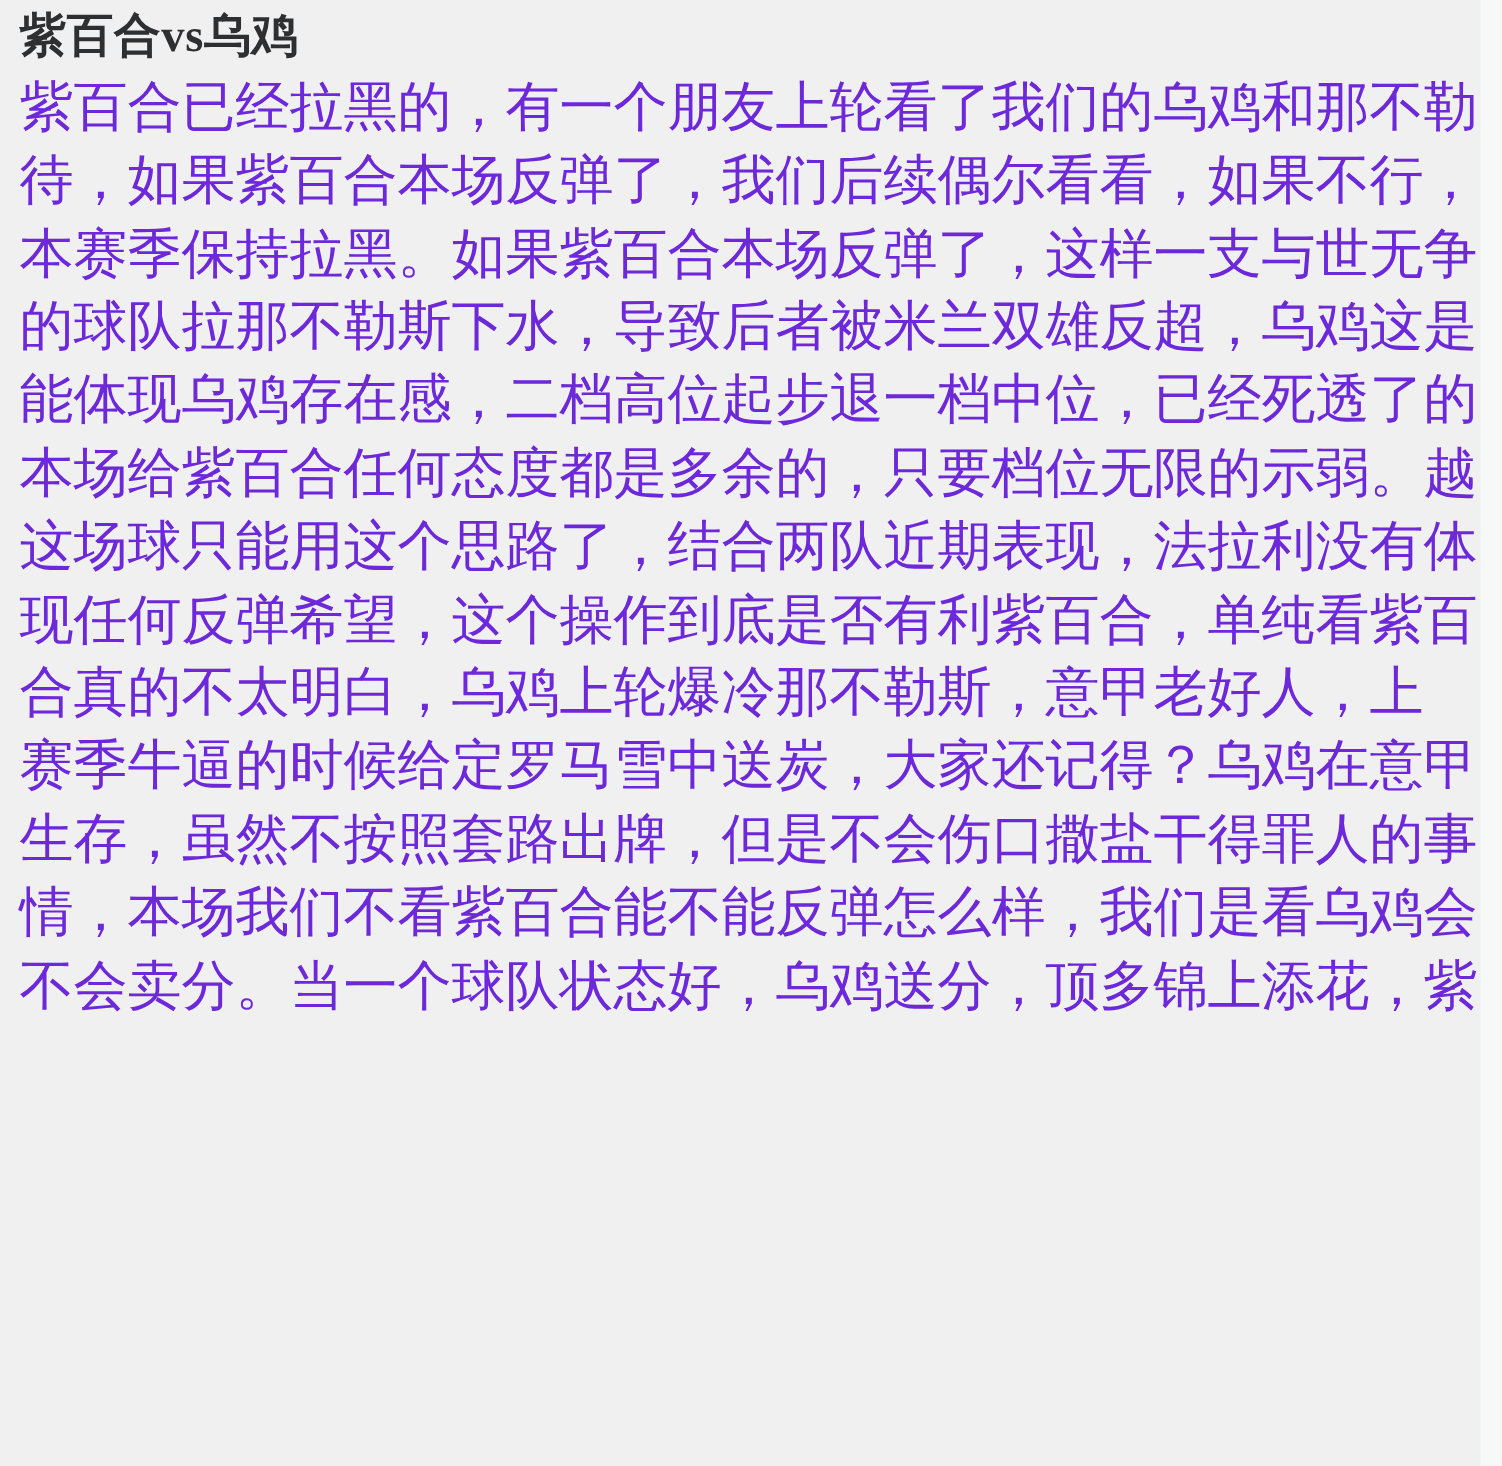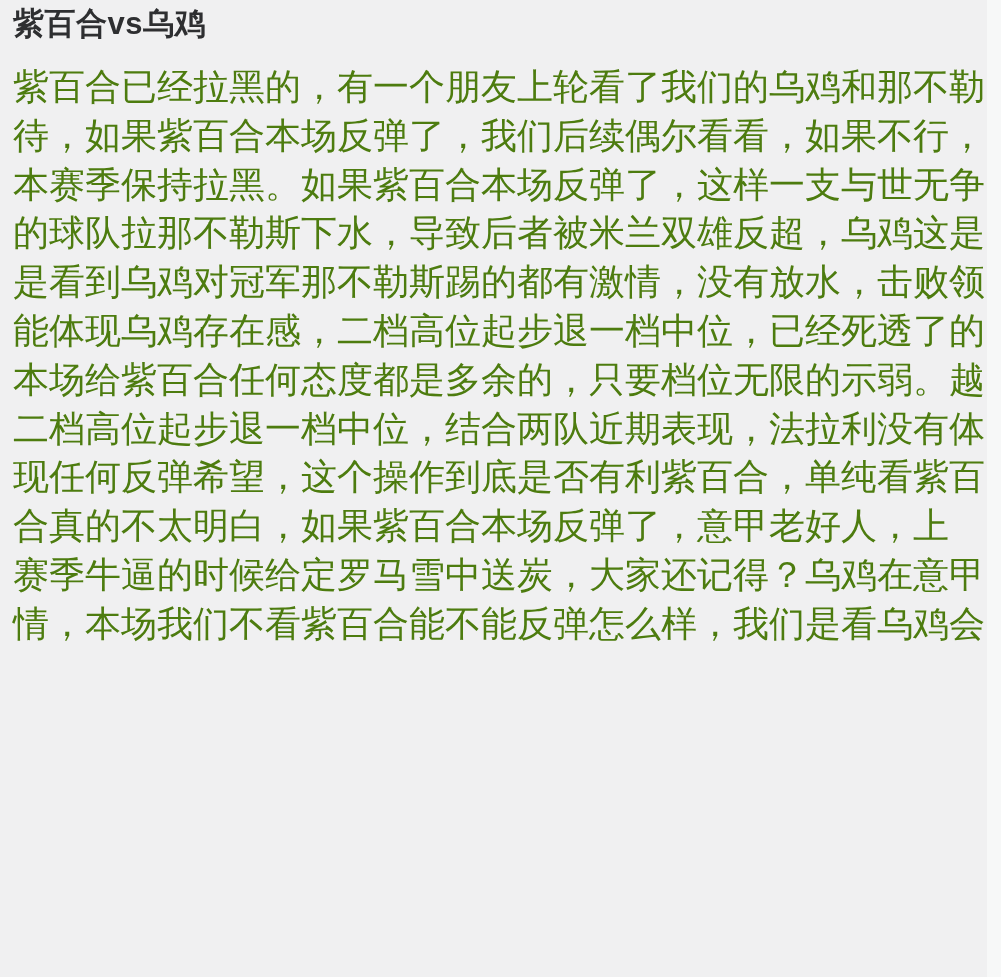--- a/index.html
+++ b/index.html
@@ -22,24 +22,25 @@
     width: 974px;
   }
   .article-title {
     margin: 0;
     padding-top: 4px;
     font-size: 31px;
     line-height: 40px;
     font-weight: 700;
     color: #2e2f31;
     letter-spacing: 0.5px;
+    font-family: Liberation Serif, serif;
   }
   .article-body {
-    margin-top: 19px;
-    color: #4d7c0f;
+    margin-top: 3px;
+    color: #6d28d9;
   }
   .article-body .text-line {
     font-size: 36px;
     line-height: 48.8px;
     font-weight: 400;
     white-space: nowrap;
     letter-spacing: 0;
   }
   .scrollbar-track {
     position: absolute;
@@ -53,24 +54,25 @@
 </head>
 <body>
 
 <div class="content">
   <h1 class="article-title">紫百合vs乌鸡</h1>
   <div class="article-body">
       <div class="text-line">紫百合已经拉黑的，有一个朋友上轮看了我们的乌鸡和那不勒</div>
       <div class="text-line">待，如果紫百合本场反弹了，我们后续偶尔看看，如果不行，</div>
       <div class="text-line">本赛季保持拉黑。如果紫百合本场反弹了，这样一支与世无争</div>
       <div class="text-line">的球队拉那不勒斯下水，导致后者被米兰双雄反超，乌鸡这是</div>
-      <div class="text-line">是看到乌鸡对冠军那不勒斯踢的都有激情，没有放水，击败领</div>
       <div class="text-line">能体现乌鸡存在感，二档高位起步退一档中位，已经死透了的</div>
       <div class="text-line">本场给紫百合任何态度都是多余的，只要档位无限的示弱。越</div>
-      <div class="text-line">二档高位起步退一档中位，结合两队近期表现，法拉利没有体</div>
+      <div class="text-line">这场球只能用这个思路了，结合两队近期表现，法拉利没有体</div>
       <div class="text-line">现任何反弹希望，这个操作到底是否有利紫百合，单纯看紫百</div>
-      <div class="text-line">合真的不太明白，如果紫百合本场反弹了，意甲老好人，上</div>
+      <div class="text-line">合真的不太明白，乌鸡上轮爆冷那不勒斯，意甲老好人，上</div>
       <div class="text-line">赛季牛逼的时候给定罗马雪中送炭，大家还记得？乌鸡在意甲</div>
+      <div class="text-line">生存，虽然不按照套路出牌，但是不会伤口撒盐干得罪人的事</div>
       <div class="text-line">情，本场我们不看紫百合能不能反弹怎么样，我们是看乌鸡会</div>
+      <div class="text-line">不会卖分。当一个球队状态好，乌鸡送分，顶多锦上添花，紫</div>
     </div>
 </div>
 
 <div class="scrollbar-track"></div>
 
 </body></html>

